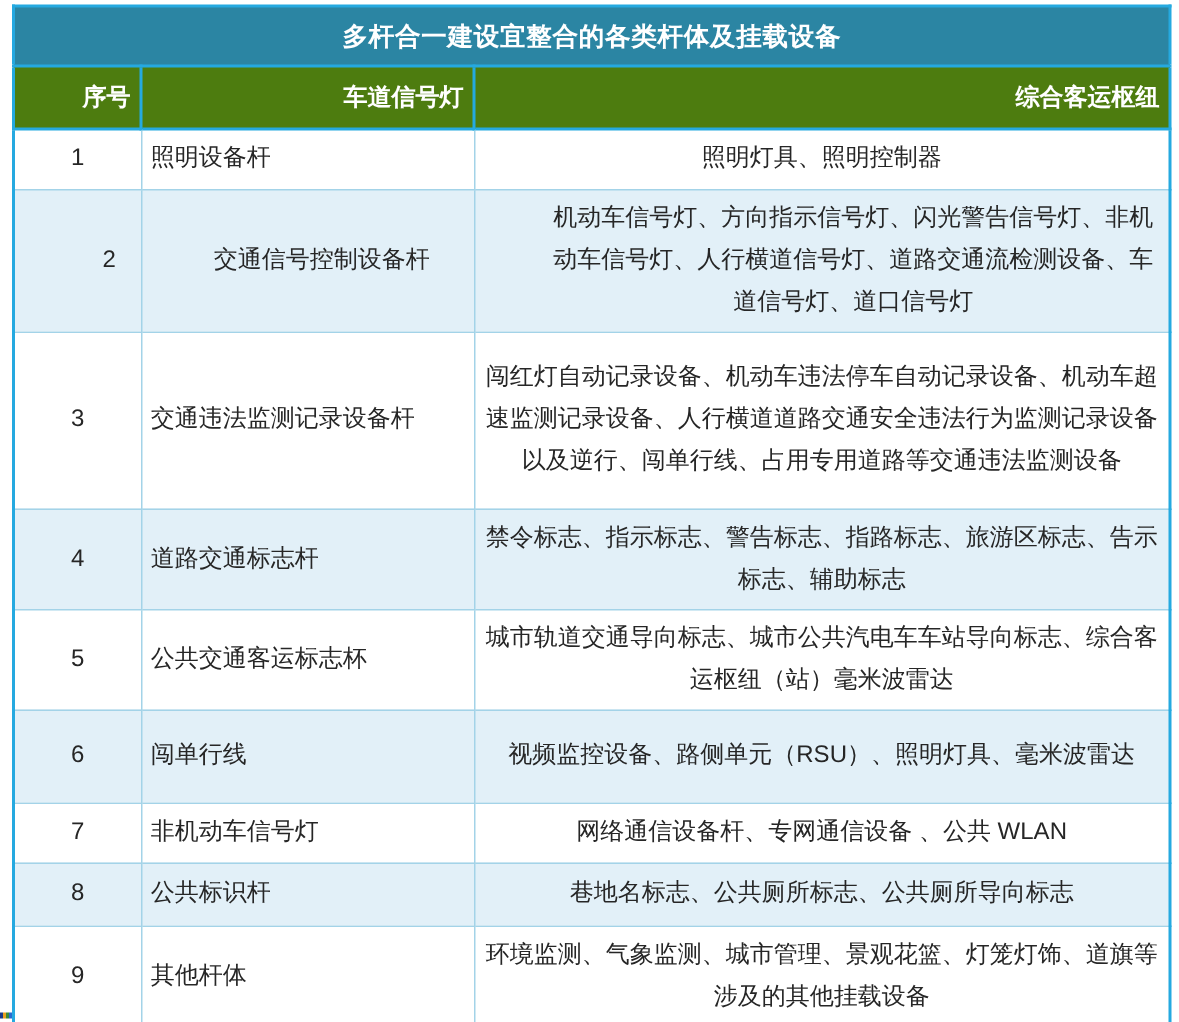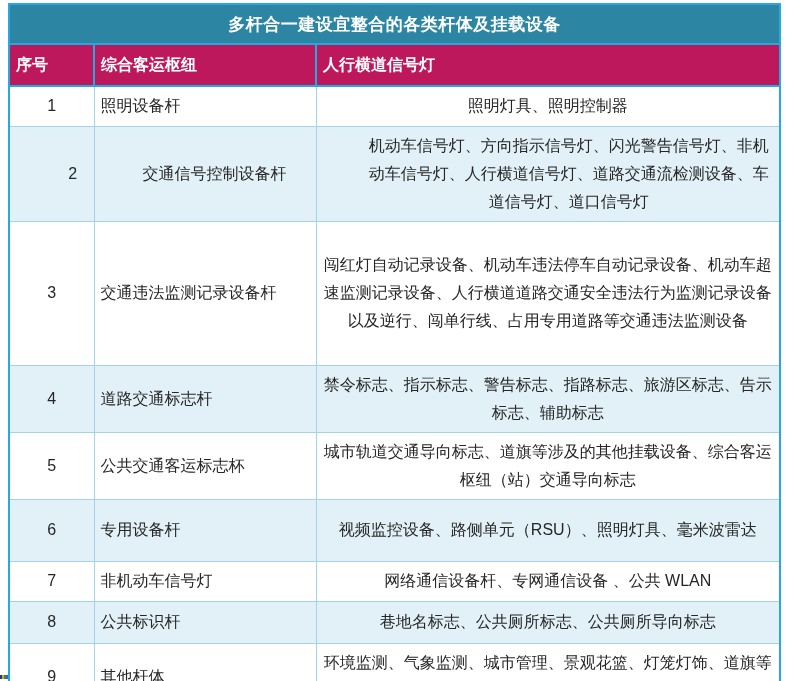--- a/index.html
+++ b/index.html
@@ -34,26 +34,26 @@
     font-size: 17px;
     font-weight: bold;
     height: 40px;
     text-align: center;
     padding: 4px 6px;
     border-bottom: 2px solid #25a9e0;
     letter-spacing: 0.5px;
   }
   
   thead tr.col-header th {
-    background: #be185d;
+    background: #4d7c0f;
     color: #ffffff;
     font-size: 16px;
     font-weight: bold;
     height: 42px;
-    text-align: left;
+    text-align: right;
     padding: 4px 6px;
     border: 2px solid #25a9e0;
     border-top: none;
   }
   
   tbody td {
     border: 1px solid #a3d3e8;
     font-size: 16px;
     color: #262626;
     padding: 5px 6px;
@@ -63,21 +63,21 @@
   }
   tbody tr:nth-child(even) td { background: #e2f0f8; }
   tbody td.c-no   { text-align: center; }
   tbody td.c-pole { text-align: left; }
   tbody td.c-dev  { text-align: center; }
   col.col-no   { width: 85px; }
   col.col-pole { width: 222px; }
   col.col-dev  { width: auto; }
   tbody tr:nth-child(1) td { height: 40px; }
   tbody tr:nth-child(2) td { height: 88px; padding-left: 48px; }
-  tbody tr:nth-child(3) td { height: 144px; }
+  tbody tr:nth-child(3) td { height: 118px; }
   tbody tr:nth-child(4) td { height: 62px; }
   tbody tr:nth-child(5) td { height: 63px; }
   tbody tr:nth-child(6) td { height: 62px; }
   tbody tr:nth-child(7) td { height: 40px; }
   tbody tr:nth-child(8) td { height: 42px; }
   tbody tr:nth-child(9) td { height: 64px; }
   
   .artifact {
     position: absolute;
     left: 0;
@@ -101,22 +101,22 @@
       <col class="col-no">
       <col class="col-pole">
       <col class="col-dev">
     </colgroup>
     <thead>
       <tr>
         <th class="title-cell" colspan="3">多杆合一建设宜整合的各类杆体及挂载设备</th>
       </tr>
       <tr class="col-header">
         <th>序号</th>
+        <th>车道信号灯</th>
         <th>综合客运枢纽</th>
-        <th>人行横道信号灯</th>
       </tr>
     </thead>
     <tbody>
       <tr>
         <td class="c-no">1</td>
         <td class="c-pole">照明设备杆</td>
         <td class="c-dev">照明灯具、照明控制器</td>
       </tr>
       <tr>
         <td class="c-no">2</td>
@@ -129,25 +129,25 @@
         <td class="c-dev">闯红灯自动记录设备、机动车违法停车自动记录设备、机动车超速监测记录设备、人行横道道路交通安全违法行为监测记录设备以及逆行、闯单行线、占用专用道路等交通违法监测设备</td>
       </tr>
       <tr>
         <td class="c-no">4</td>
         <td class="c-pole">道路交通标志杆</td>
         <td class="c-dev">禁令标志、指示标志、警告标志、指路标志、旅游区标志、告示标志、辅助标志</td>
       </tr>
       <tr>
         <td class="c-no">5</td>
         <td class="c-pole">公共交通客运标志杯</td>
-        <td class="c-dev">城市轨道交通导向标志、道旗等涉及的其他挂载设备、综合客运枢纽（站）交通导向标志</td>
+        <td class="c-dev">城市轨道交通导向标志、城市公共汽电车车站导向标志、综合客运枢纽（站）毫米波雷达</td>
       </tr>
       <tr>
         <td class="c-no">6</td>
-        <td class="c-pole">专用设备杆</td>
+        <td class="c-pole">闯单行线</td>
         <td class="c-dev">视频监控设备、路侧单元（RSU）、照明灯具、毫米波雷达</td>
       </tr>
       <tr>
         <td class="c-no">7</td>
         <td class="c-pole">非机动车信号灯</td>
         <td class="c-dev">网络通信设备杆、专网通信设备 、公共 WLAN</td>
       </tr>
       <tr>
         <td class="c-no">8</td>
         <td class="c-pole">公共标识杆</td>

